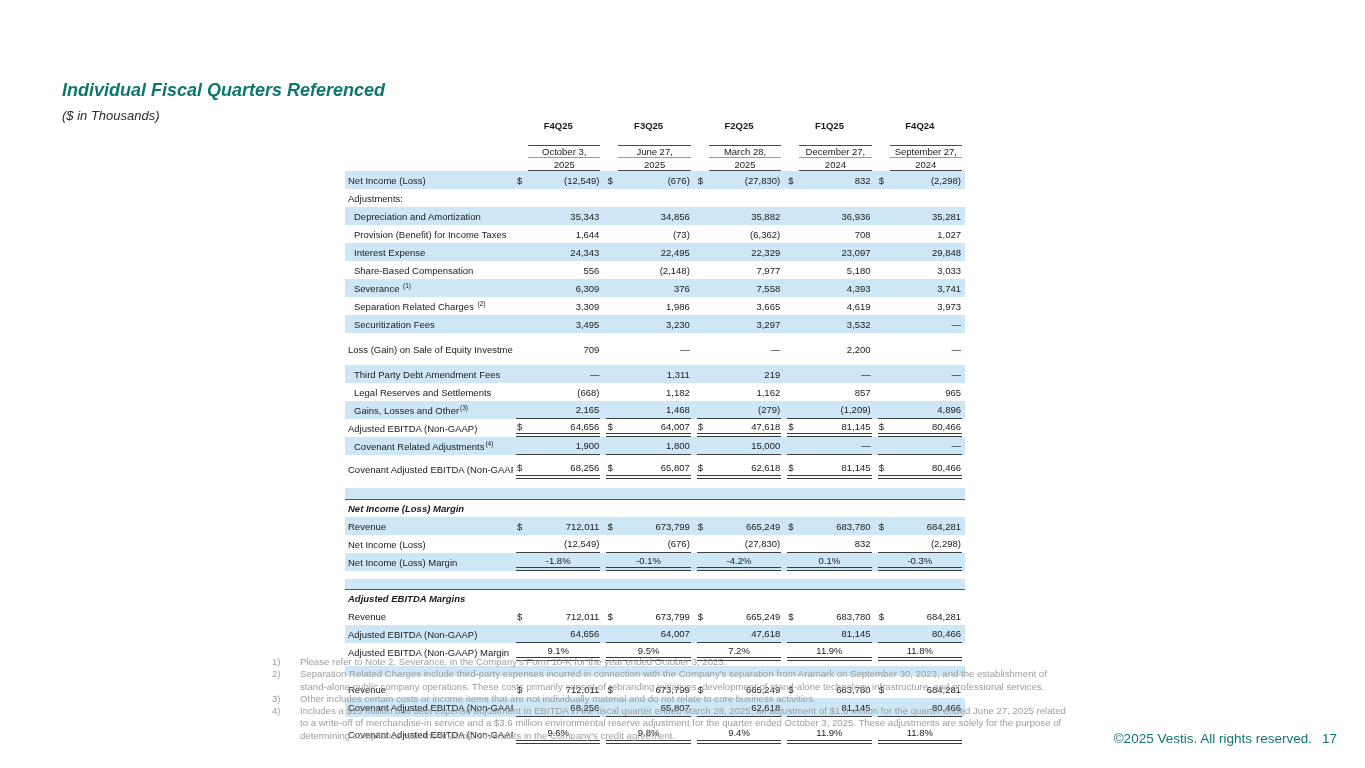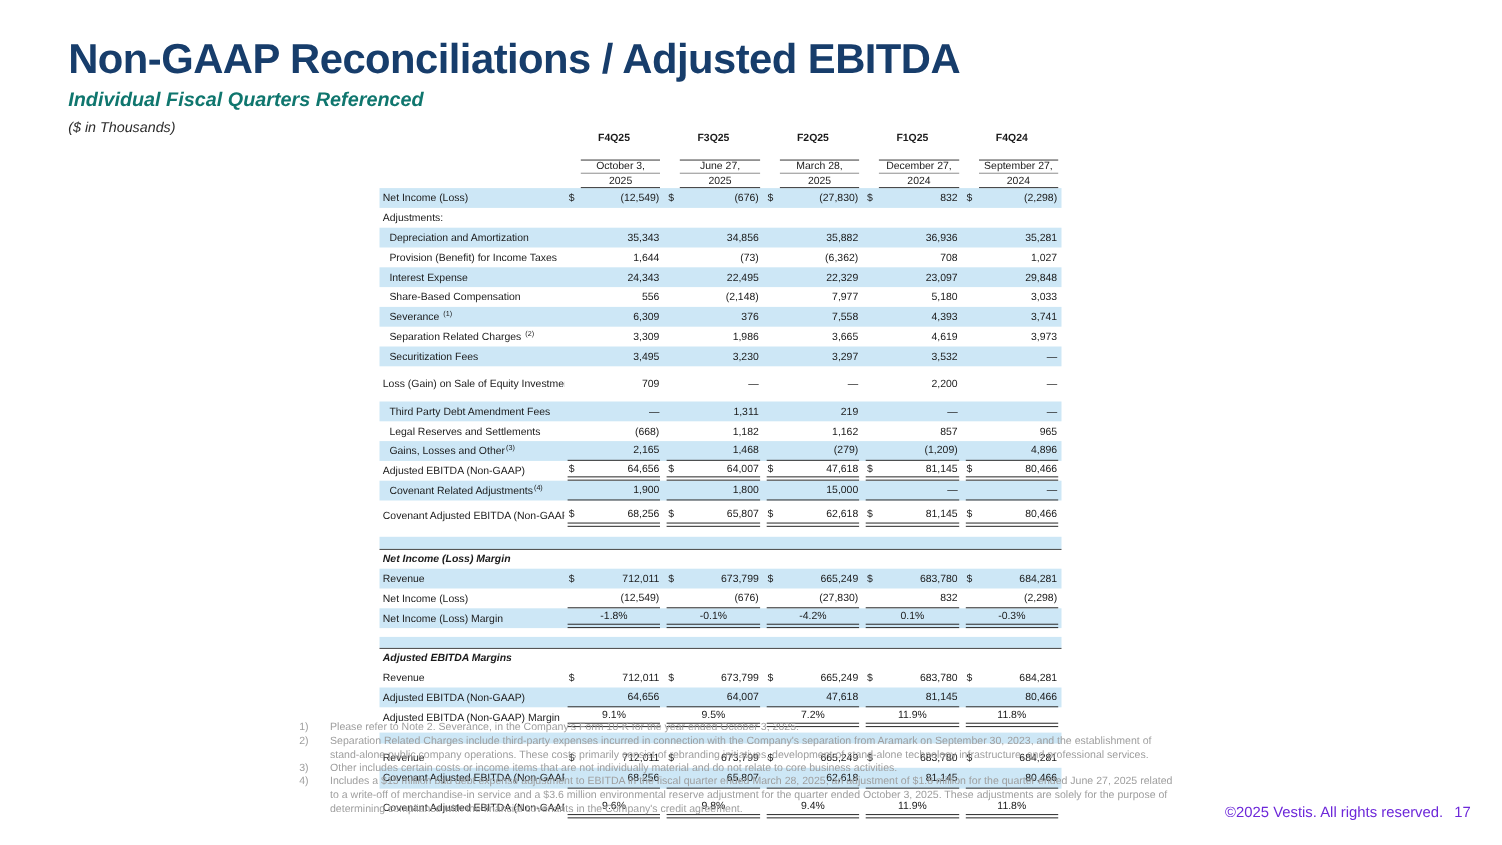--- a/index.html
+++ b/index.html
@@ -49,29 +49,28 @@
     line-height:12.3px; color:#9e9e9e; }
   .fn { display:flex; }
   .fn-num { width:28px; flex:none; }
   .fn-text { flex:1; }
 
   
   .logo { position:absolute; left:58px; top:697px; width:110px; text-align:center; }
   .logo svg { display:block; margin:0 auto -2px auto; }
   .logo-text { font-size:30px; font-weight:bold; color:#F3732B; line-height:28px;
     letter-spacing:0.5px; }
-  .copyright { position:absolute; right:28px; top:731px; font-size:13.5px; color:#6d28d9; }
+  .copyright { position:absolute; right:28px; top:731px; font-size:13.5px; color:#0f766e; }
   .copyright .pagenum { margin-left:10px; }
 </style>
 </head>
 <body>
 
 <div class="slide">
 
-  <div class="title">Non-GAAP Reconciliations / Adjusted EBITDA</div>
   <div class="subtitle">Individual Fiscal Quarters Referenced</div>
   <div class="units">($ in Thousands)</div>
 
   <div class="fin-table">
     <div id="thead">
         <div class="hrow qrow">
           <div class="lblcell"></div>
           <div class="vcell">
             <div class="hin">F4Q25</div>
           </div>

